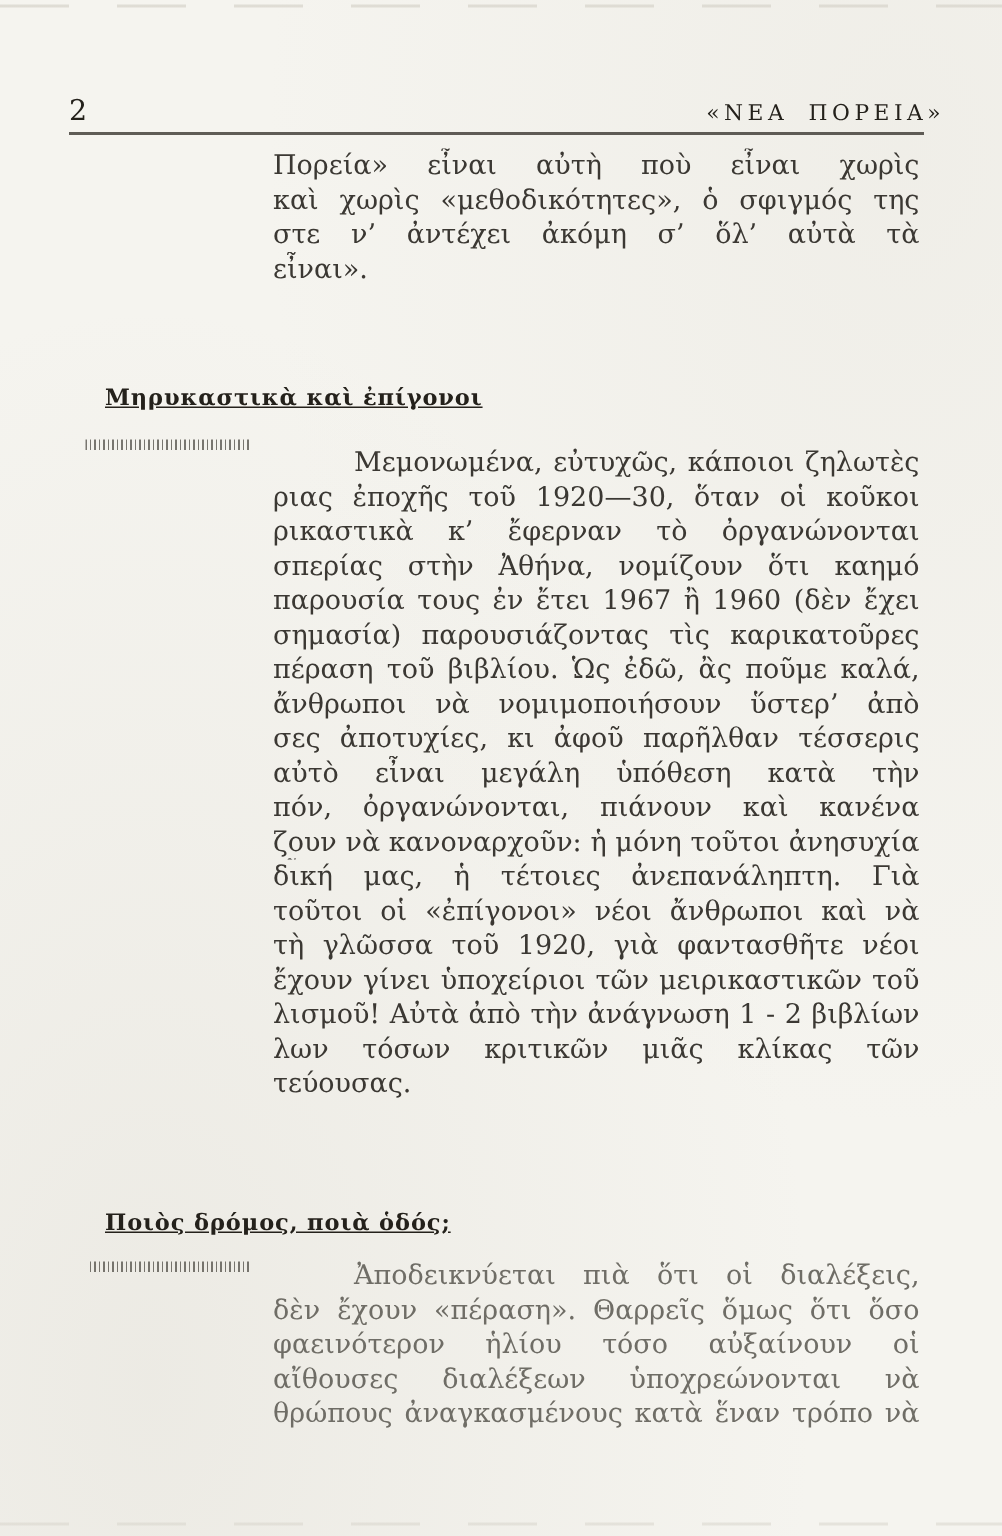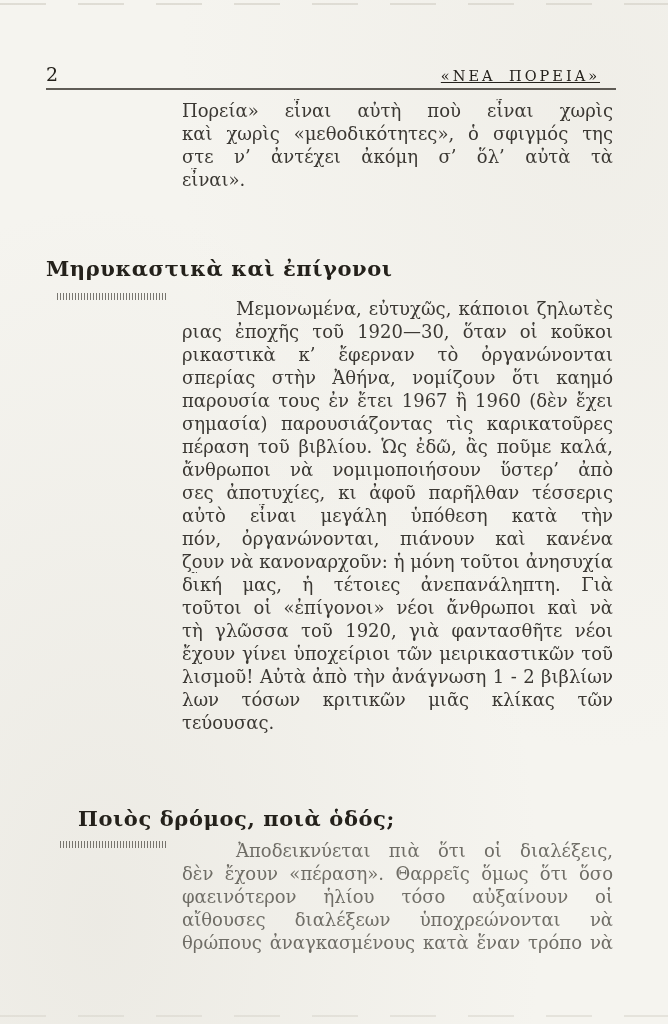--- a/index.html
+++ b/index.html
@@ -32,24 +32,23 @@
     opacity:.75;
   }
   .scan-line.top{top:3px;}
   .scan-line.bottom{top:1015px;opacity:.55;}
 
   .page-number{
     position:absolute;left:46px;top:63px;
     font-size:19px;color:var(--heading-ink);
   }
   .journal-title{
-    position:absolute;right:68px;top:68px;
+    position:absolute;right:38px;top:68px;
     font-size:14.5px;letter-spacing:3px;word-spacing:6px;
     color:var(--heading-ink);
-    text-decoration:underline;
   }
   .header-rule{
     position:absolute;left:46px;top:88px;width:570px;height:2px;
     background:var(--rule);opacity:.85;
   }
 
   .textblock{
     position:absolute;left:182px;width:431px;
     font-size:18px;line-height:23px;
   }
@@ -60,26 +59,27 @@
   .tline{
     text-align:justify;
     text-align-last:justify;
     height:23px;overflow:hidden;
     white-space:normal;
   }
   .tline.first{padding-left:54px;}
   .tline.last{text-align-last:left;}
 
   .section-heading{
-    position:absolute;left:46px;
-    font-size:21px;font-weight:700;letter-spacing:.6px;
+    position:absolute;left:70px;
+    font-size:15px;font-weight:700;letter-spacing:.6px;
     color:var(--heading-ink);
+    text-decoration:underline;
   }
   .heading-1{top:256px;}
-  .heading-2{top:806px;margin-left:32px;}
+  .heading-2{top:806px;}
 
   .deco-bar{
     position:absolute;height:7px;
     background:repeating-linear-gradient(90deg, rgba(62,59,52,.85) 0 1px, rgba(62,59,52,0) 1px 3px);
     opacity:.8;
   }
   .deco-bar.bar-1{left:57px;top:293px;width:110px;}
   .deco-bar.bar-2{left:60px;top:841px;width:108px;}
 </style>
 </head>

